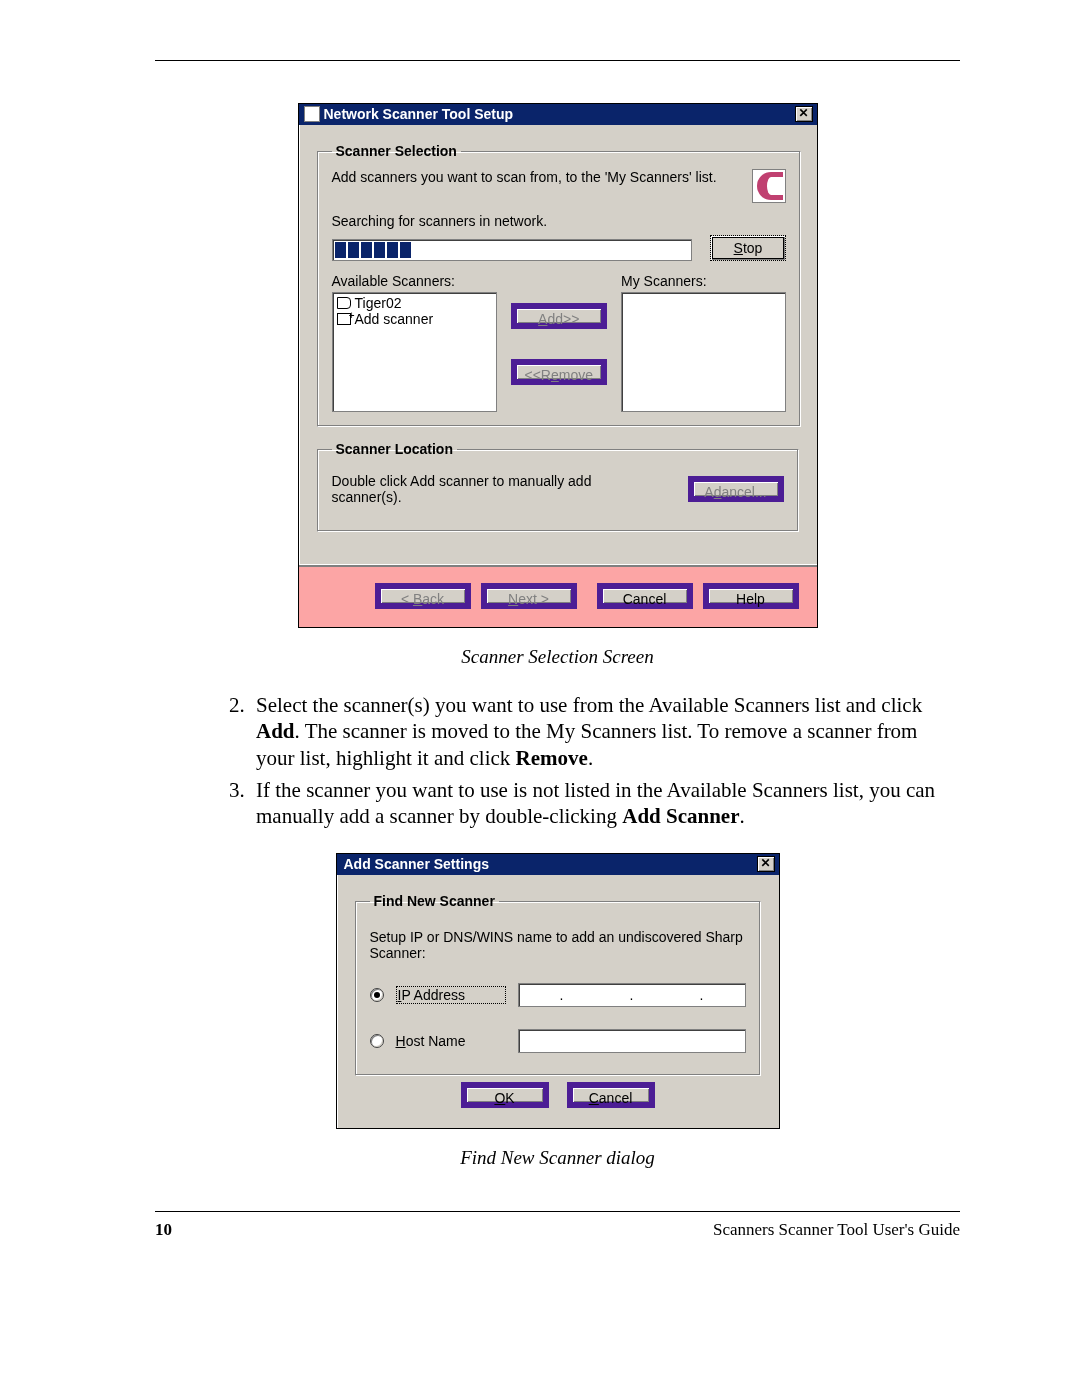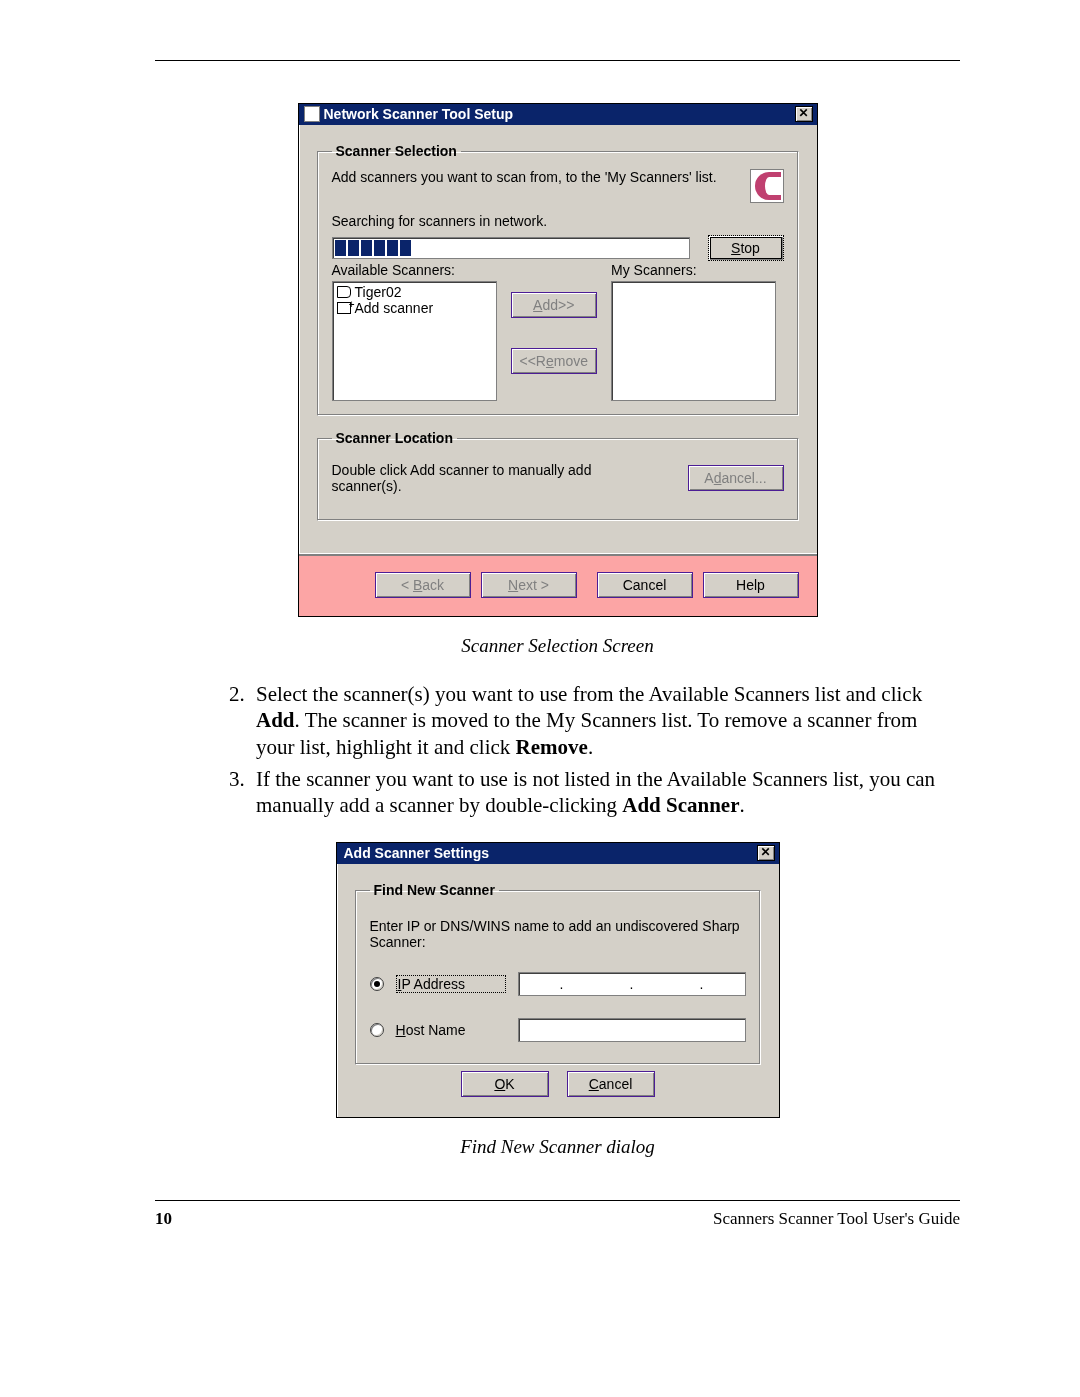--- a/index.html
+++ b/index.html
@@ -96,41 +96,41 @@
     position: absolute;
     right: 2px; bottom: 2px;
     width: 16px; height: 18px;
     border-left: 10px solid #c04070;
     border-top: 5px solid #c04070;
     border-bottom: 5px solid #c04070;
     border-radius: 14px 0 0 14px;
   }
   .searching-line { margin: 10px 0 6px 0; }
   .progress-row {
-    display: flex; align-items: center; gap: 18px;
-    margin-bottom: 1px;
+    display: flex; align-items: flex-end; gap: 18px;
+    margin-bottom: 12px;
   }
   .progress {
     flex: 1; height: 22px;
     border: 1px solid #808080;
     box-shadow: inset 1px 1px 0 #404040, inset -1px -1px 0 #fff;
     background: #fff;
     display: flex; align-items: stretch;
     padding: 2px;
     gap: 2px;
   }
   .progress .seg {
     width: 11px;
     background: #0a246a;
   }
   .btn {
     font-family: Tahoma, Arial, sans-serif;
     font-size: 14px;
     background: #d4d0c8;
-    border: 1px solid #4c1d95;
+    border: 6px solid #4c1d95;
     box-shadow: inset 1px 1px 0 #fff, inset -1px -1px 0 #808080;
     padding: 2px 8px;
     min-width: 76px;
     height: 26px;
     text-align: center;
     color: #000;
   }
   .btn.disabled { color: #808080; }
   .btn.focus { border: 1px dotted #000; outline: 1px solid #000; outline-offset: -3px; }
   .list-cols {
@@ -347,21 +347,21 @@
 
   <div class="figure-wrap">
     <div class="dialog dialog2">
       <div class="titlebar">
         <span class="titlebar-text" style="padding-left:2px">Add Scanner Settings</span>
         <span class="title-close">✕</span>
       </div>
       <div class="dialog-body">
         <fieldset class="group no-mb">
           <legend>Find New Scanner</legend>
-          <div class="find-text">Enter IP or DNS/WINS name to add an undiscovered Sharp Scanner:</div>
+          <div class="find-text">Setup IP or DNS/WINS name to add an undiscovered Sharp Scanner:</div>
           <div class="radio-row">
             <span class="radio checked"></span>
             <span class="radio-label dotted"><span class="u">I</span><span>P Address</span></span>
             <span class="ip-field">
               <span>.</span>
                 <span>.</span>
                 <span>.</span>
             </span>
           </div>
           <div class="radio-row" style="margin-bottom:8px">

